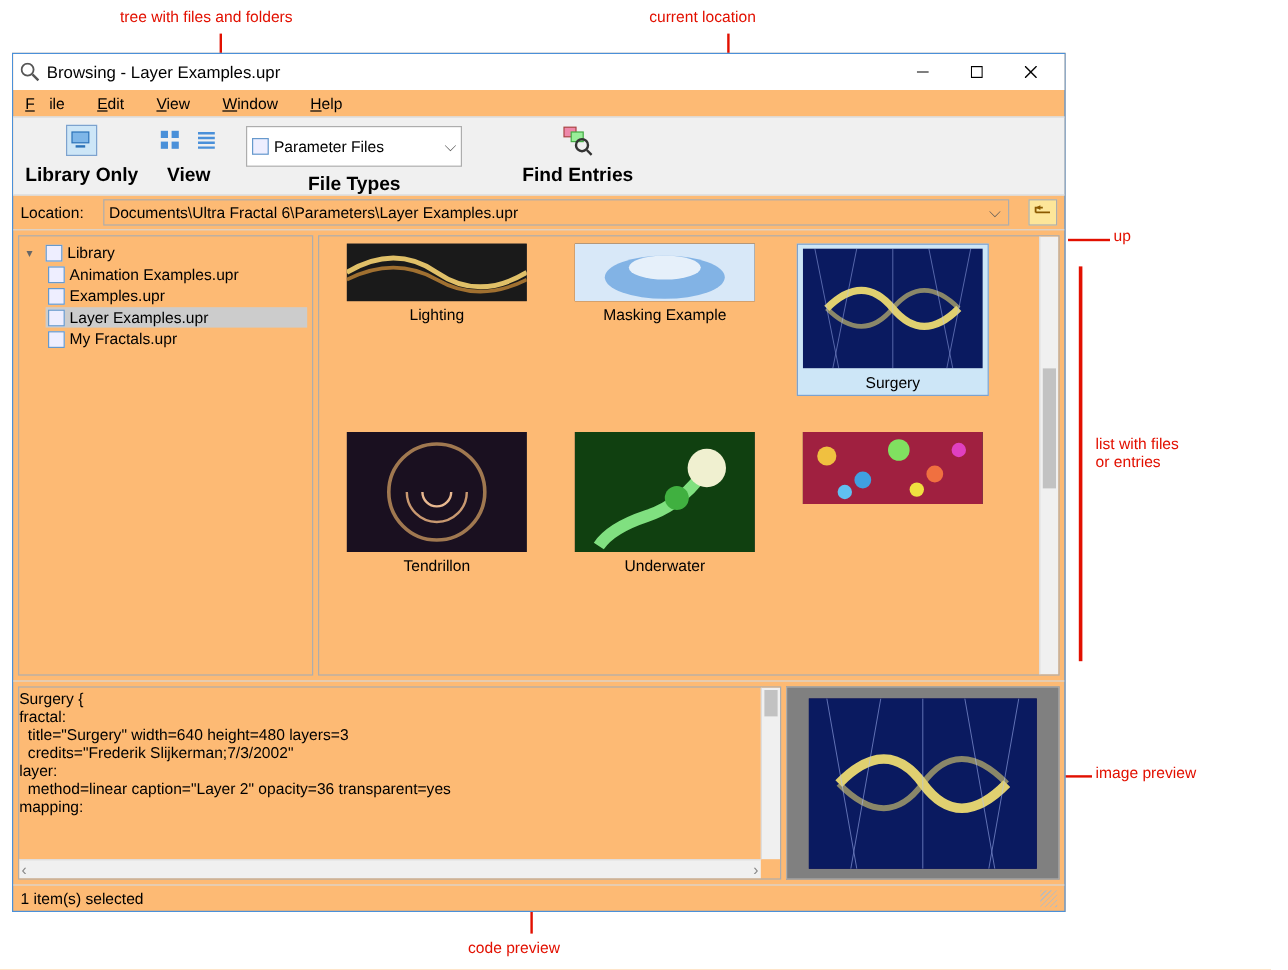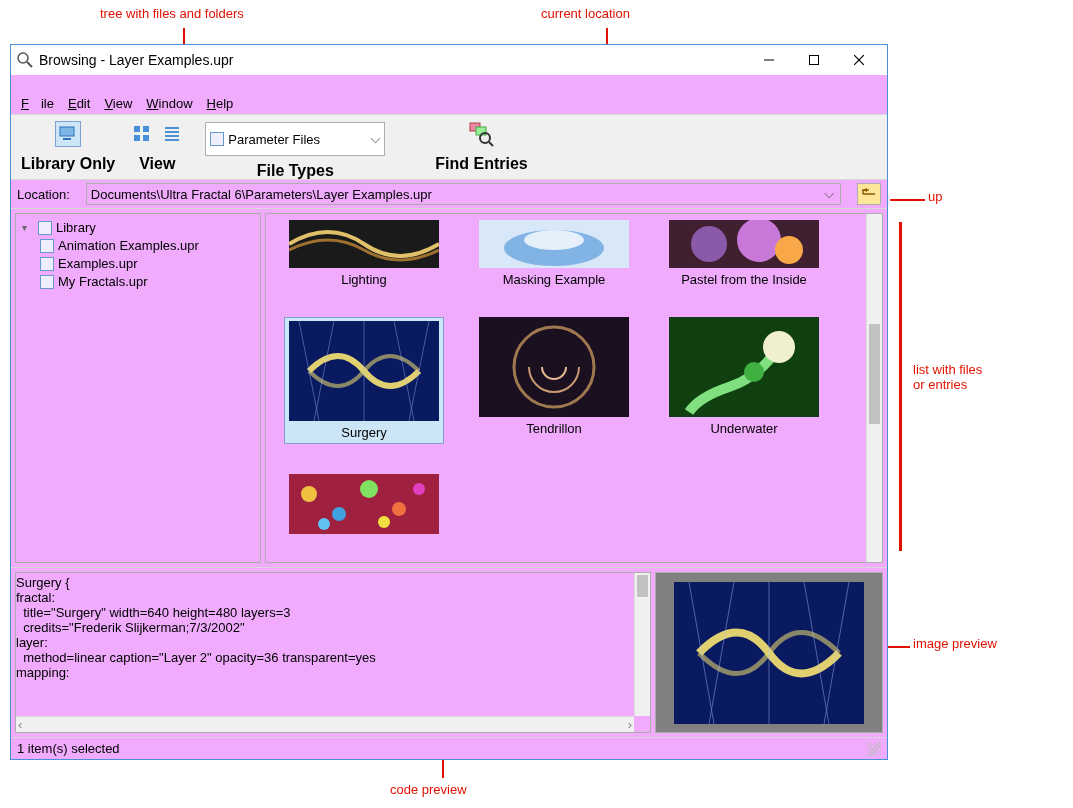--- a/index.html
+++ b/index.html
@@ -21,21 +21,21 @@
     position: absolute;
     background: #e21000;
   }
   .window {
     position: absolute;
     left: 10px;
     top: 44px;
     width: 878px;
     height: 716px;
     border: 1px solid #4a90d9;
-    background: #f0abfc;
+    background: #fdba74;
     display: flex;
     flex-direction: column;
   }
   .titlebar {
     height: 30px;
     display: flex;
     align-items: center;
     padding: 0 6px;
     background: #fff;
   }
@@ -46,22 +46,21 @@
     width: 45px; height: 28px;
     display: flex; align-items: center; justify-content: center;
     font-family: "Segoe UI Symbol", sans-serif;
     font-size: 12px;
   }
   .menubar {
     height: 22px;
     display: flex;
     align-items: center;
     padding: 0 4px;
-    gap: 2px;
-    margin-top: 17px;
+    gap: 15px;
   }
   .menubar span { padding: 2px 6px; text-decoration: none; }
   .menubar span u { text-decoration: underline; }
   .toolbar {
     height: 66px;
     background: #f0f0f0;
     border-top: 1px solid #d8d8d8;
     border-bottom: 1px solid #d8d8d8;
     display: flex;
     align-items: flex-start;
@@ -378,20 +377,24 @@
         </div>
         <div class="tree-children">
           <div class="tree-item">
             <span class="file-icon"></span>
             <span>Animation Examples.upr</span>
           </div>
           <div class="tree-item">
             <span class="file-icon"></span>
             <span>Examples.upr</span>
           </div>
+          <div class="tree-item selected">
+            <span class="file-icon"></span>
+            <span>Layer Examples.upr</span>
+          </div>
           <div class="tree-item">
             <span class="file-icon"></span>
             <span>My Fractals.upr</span>
           </div>
         </div>
       </div>
     </div>
 
     <div class="list-pane">
       <div class="thumbs">
@@ -408,31 +411,20 @@
         </div>
         <div class="thumb">
           <div class="thumb-img top">
             <svg class="frac" viewBox="0 0 150 48">
                 <rect width="150" height="48" fill="#d8e8f8"></rect>
                 <ellipse cx="75" cy="28" rx="50" ry="18" fill="#4a90d9" opacity="0.6"></ellipse>
                 <ellipse cx="75" cy="20" rx="30" ry="10" fill="#fff" opacity="0.8"></ellipse>
               </svg>
           </div>
           <span class="thumb-label">Masking Example</span>
-        </div>
-        <div class="thumb">
-          <div class="thumb-img top">
-            <svg class="frac" viewBox="0 0 150 48">
-                <rect width="150" height="48" fill="#402030"></rect>
-                <circle cx="40" cy="24" r="18" fill="#8a5aa8"></circle>
-                <circle cx="90" cy="20" r="22" fill="#c878d8"></circle>
-                <circle cx="120" cy="30" r="14" fill="#f8a848"></circle>
-              </svg>
-          </div>
-          <span class="thumb-label">Pastel from the Inside</span>
         </div>
 
         <div class="thumb selected">
           <div class="thumb-img">
             <svg class="frac" viewBox="0 0 150 100">
                 <rect width="150" height="100" fill="#0a1a60"></rect>
                 <path d="M20 50 Q50 20 75 50 T130 50" stroke="#e0d070" stroke-width="6" fill="none"></path>
                 <path d="M20 50 Q50 80 75 50 T130 50" stroke="#e0d070" stroke-width="4" fill="none" opacity="0.6"></path>
                 <g stroke="#b0c0ff" stroke-width="0.7" opacity="0.55">
                   <line x1="10" y1="0" x2="30" y2="100"></line>

